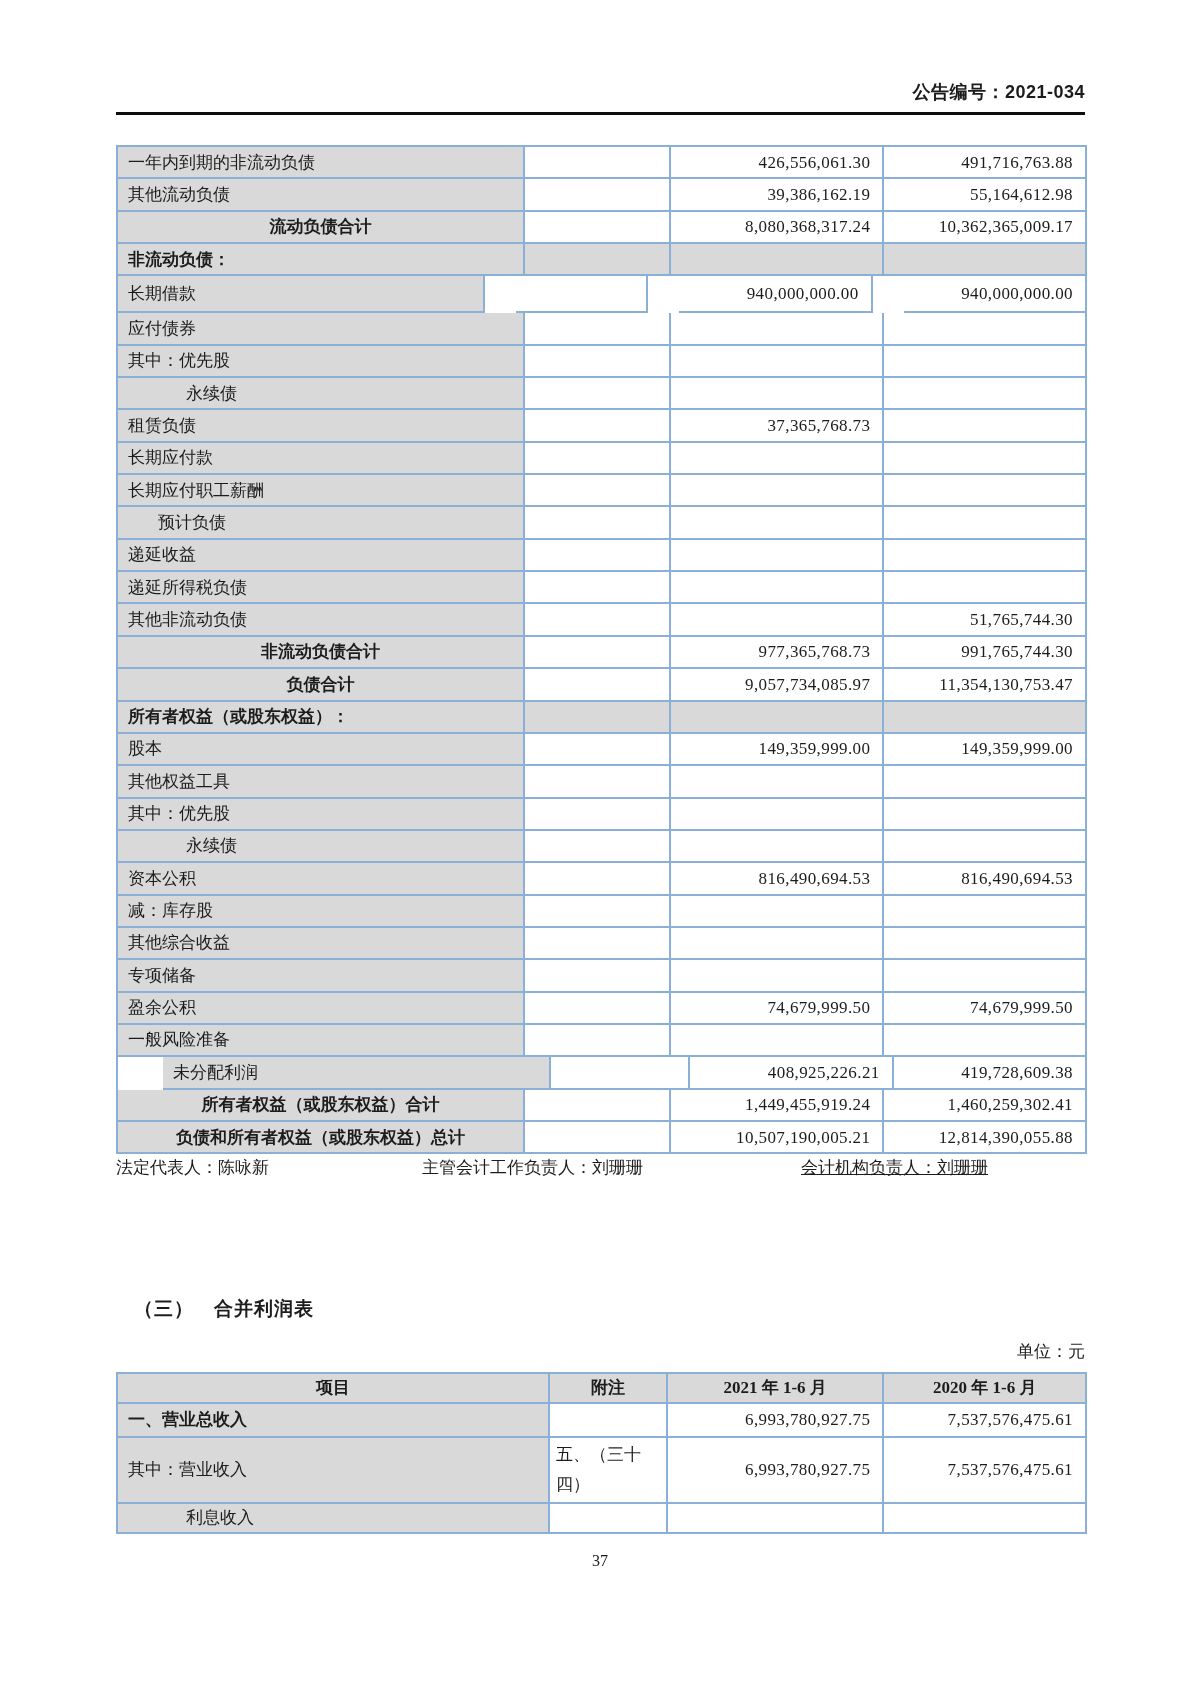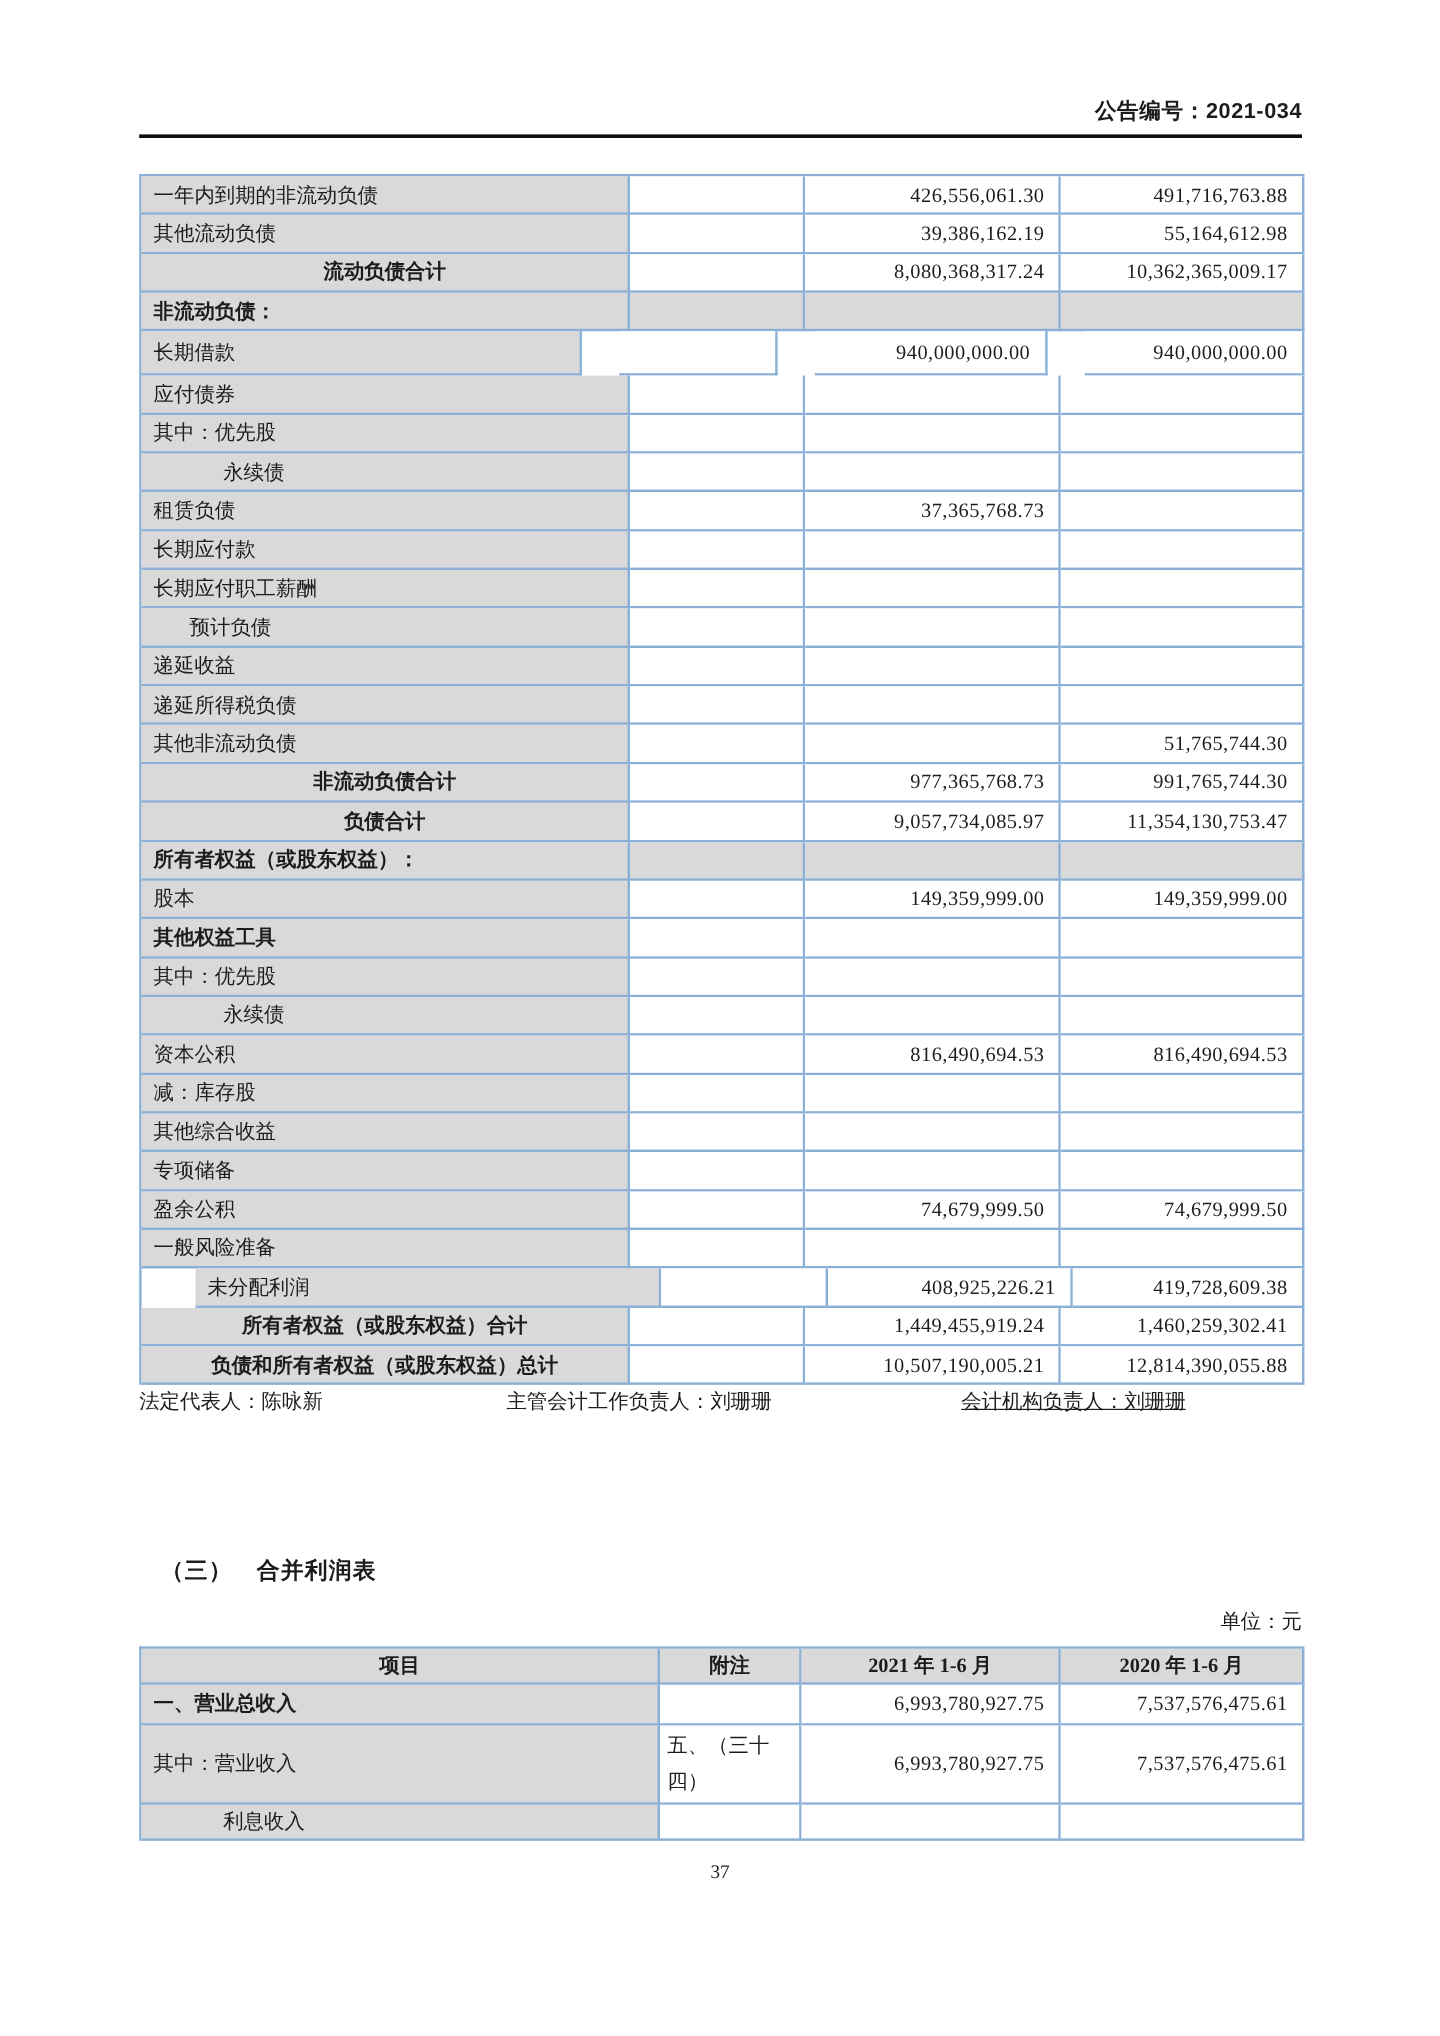--- a/index.html
+++ b/index.html
@@ -222,21 +222,21 @@
         <div class="cell c-val" style="width: 214px;"></div>
         <div class="cell c-val" style="width: 203px;"></div>
       </div>
       <div class="trow" style="height: 32.35px;">
         <div class="cell c-item" style="width: 408px;">股本</div>
         <div class="cell c-note" style="width: 146px;"></div>
         <div class="cell c-val" style="width: 214px;">149,359,999.00</div>
         <div class="cell c-val" style="width: 203px;">149,359,999.00</div>
       </div>
       <div class="trow" style="height: 32.35px;">
-        <div class="cell c-item" style="width: 408px; font-weight: bold;">其他权益工具</div>
+        <div class="cell c-item" style="width: 408px;">其他权益工具</div>
         <div class="cell c-note" style="width: 146px;"></div>
         <div class="cell c-val" style="width: 214px;"></div>
         <div class="cell c-val" style="width: 203px;"></div>
       </div>
       <div class="trow" style="height: 32.35px;">
         <div class="cell c-item" style="width: 408px;">其中：优先股</div>
         <div class="cell c-note" style="width: 146px;"></div>
         <div class="cell c-val" style="width: 214px;"></div>
         <div class="cell c-val" style="width: 203px;"></div>
       </div>

